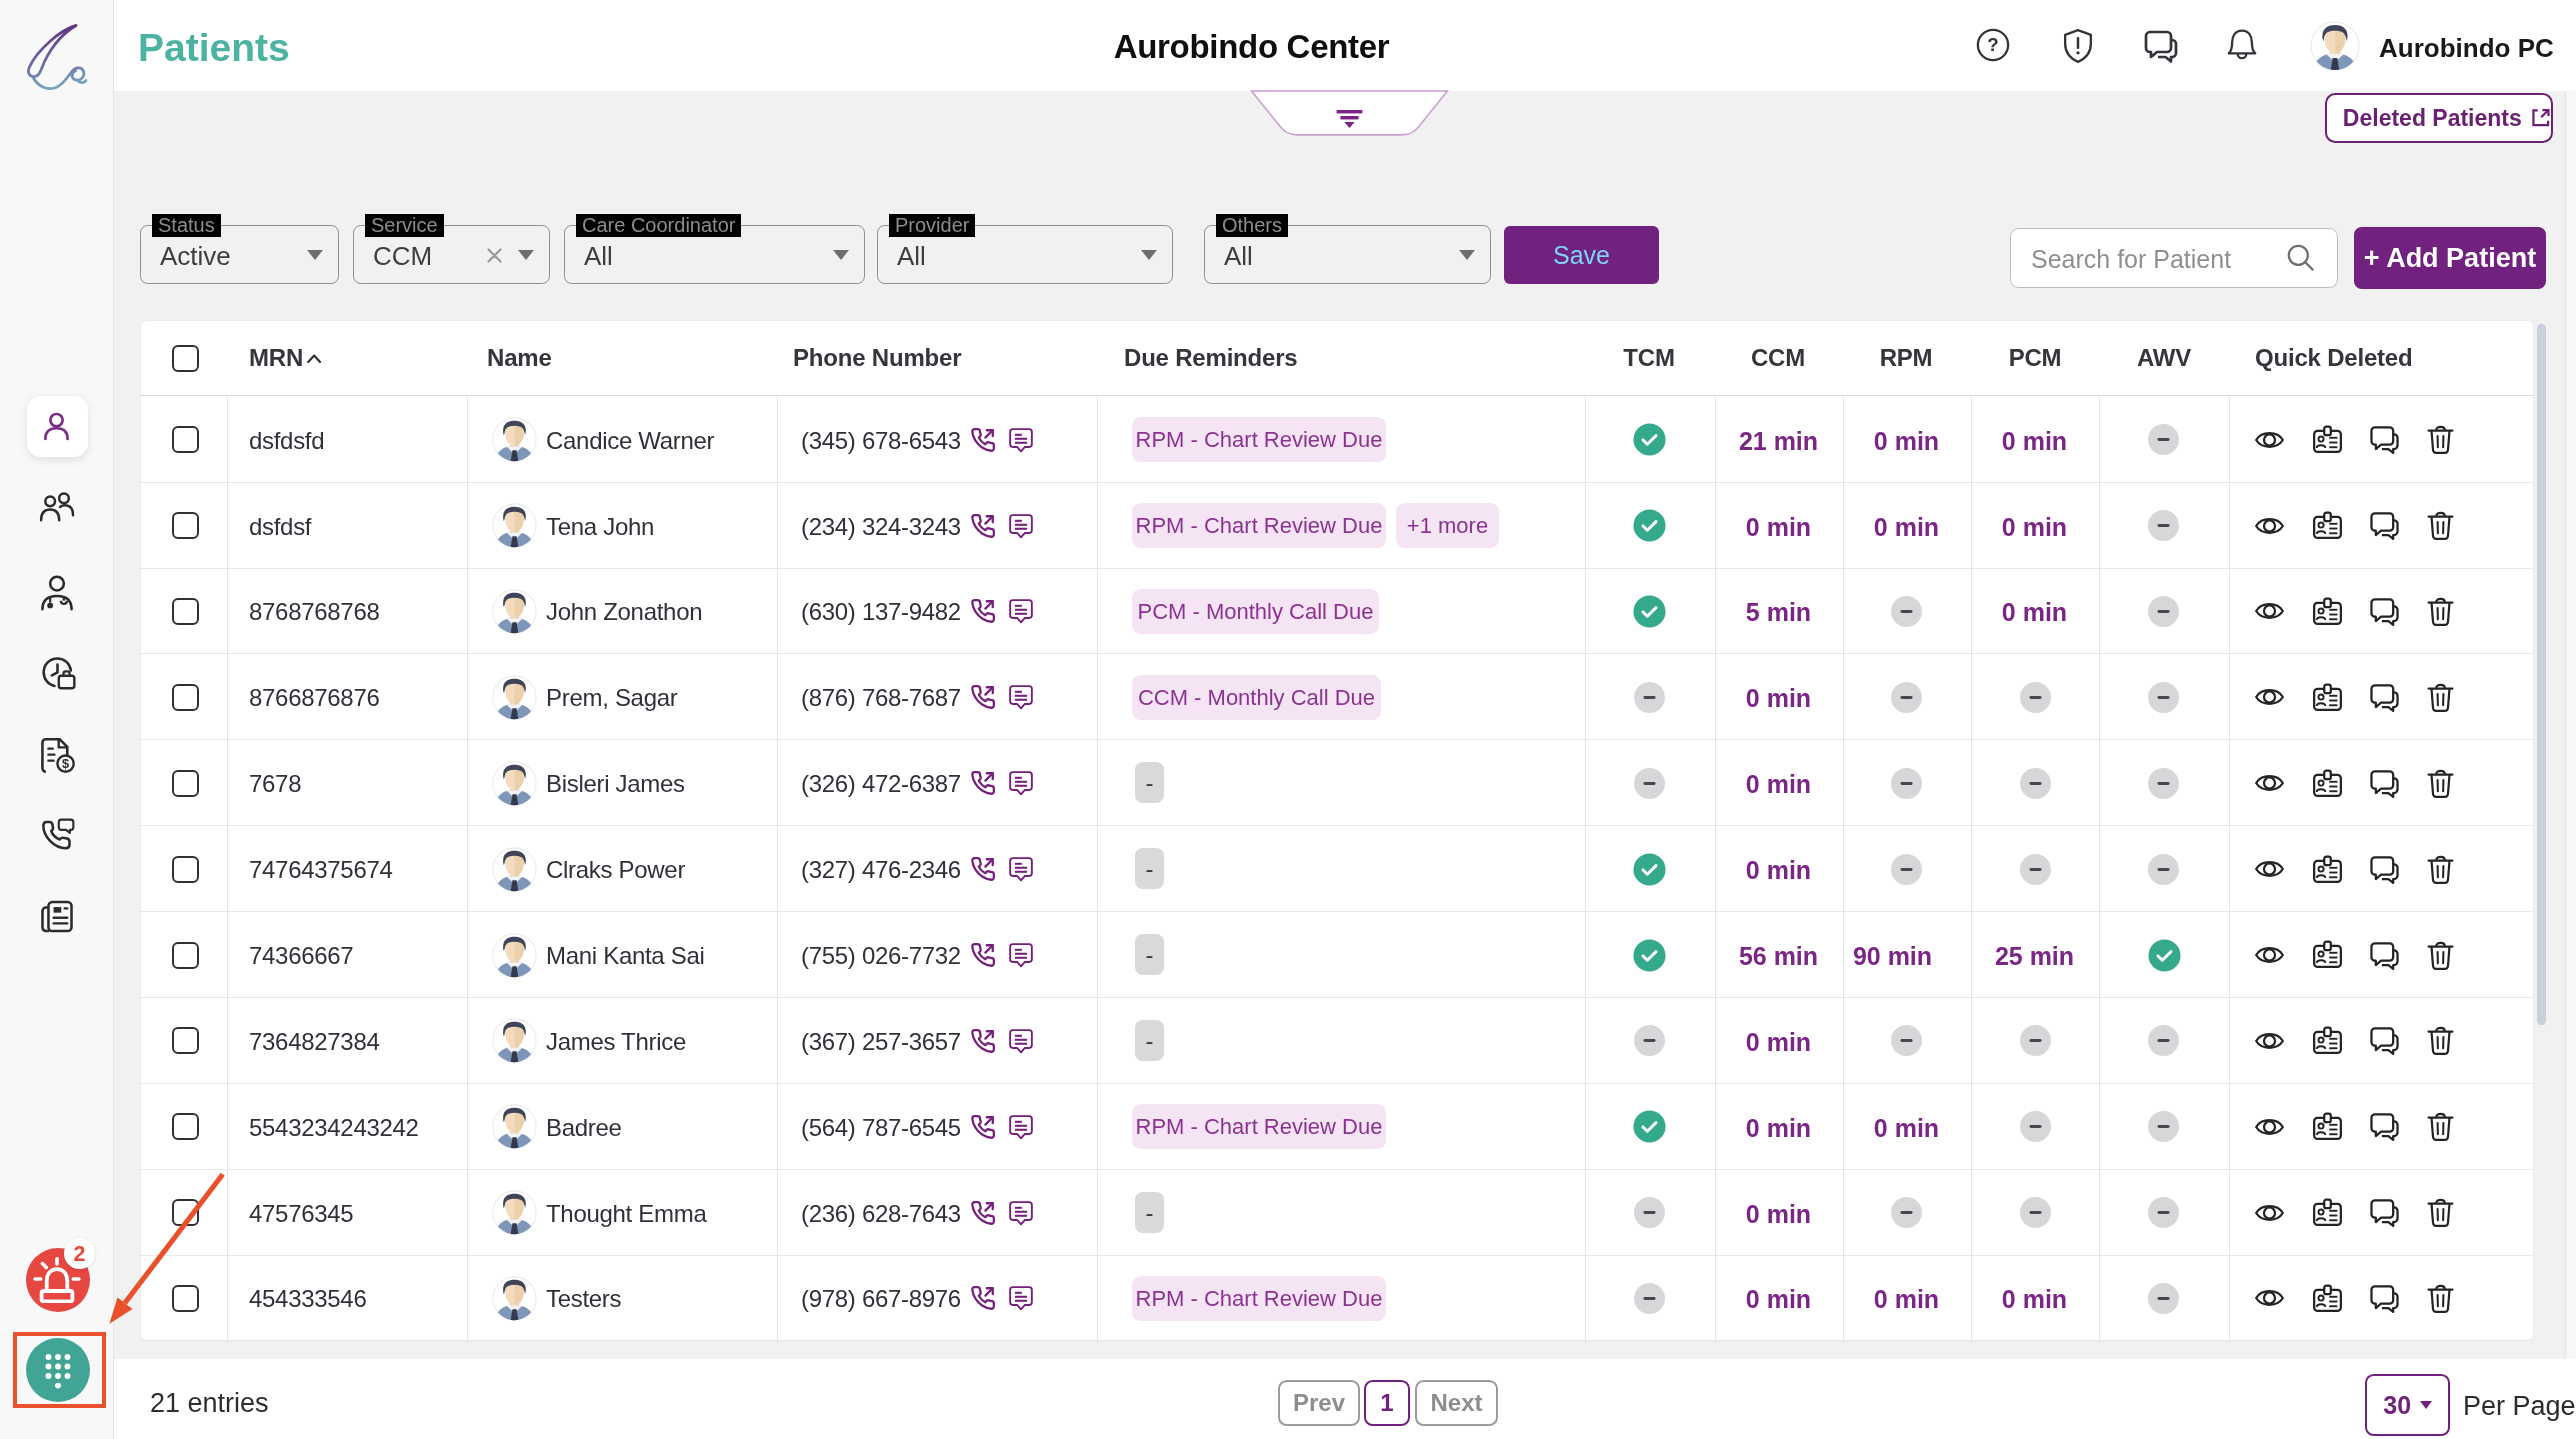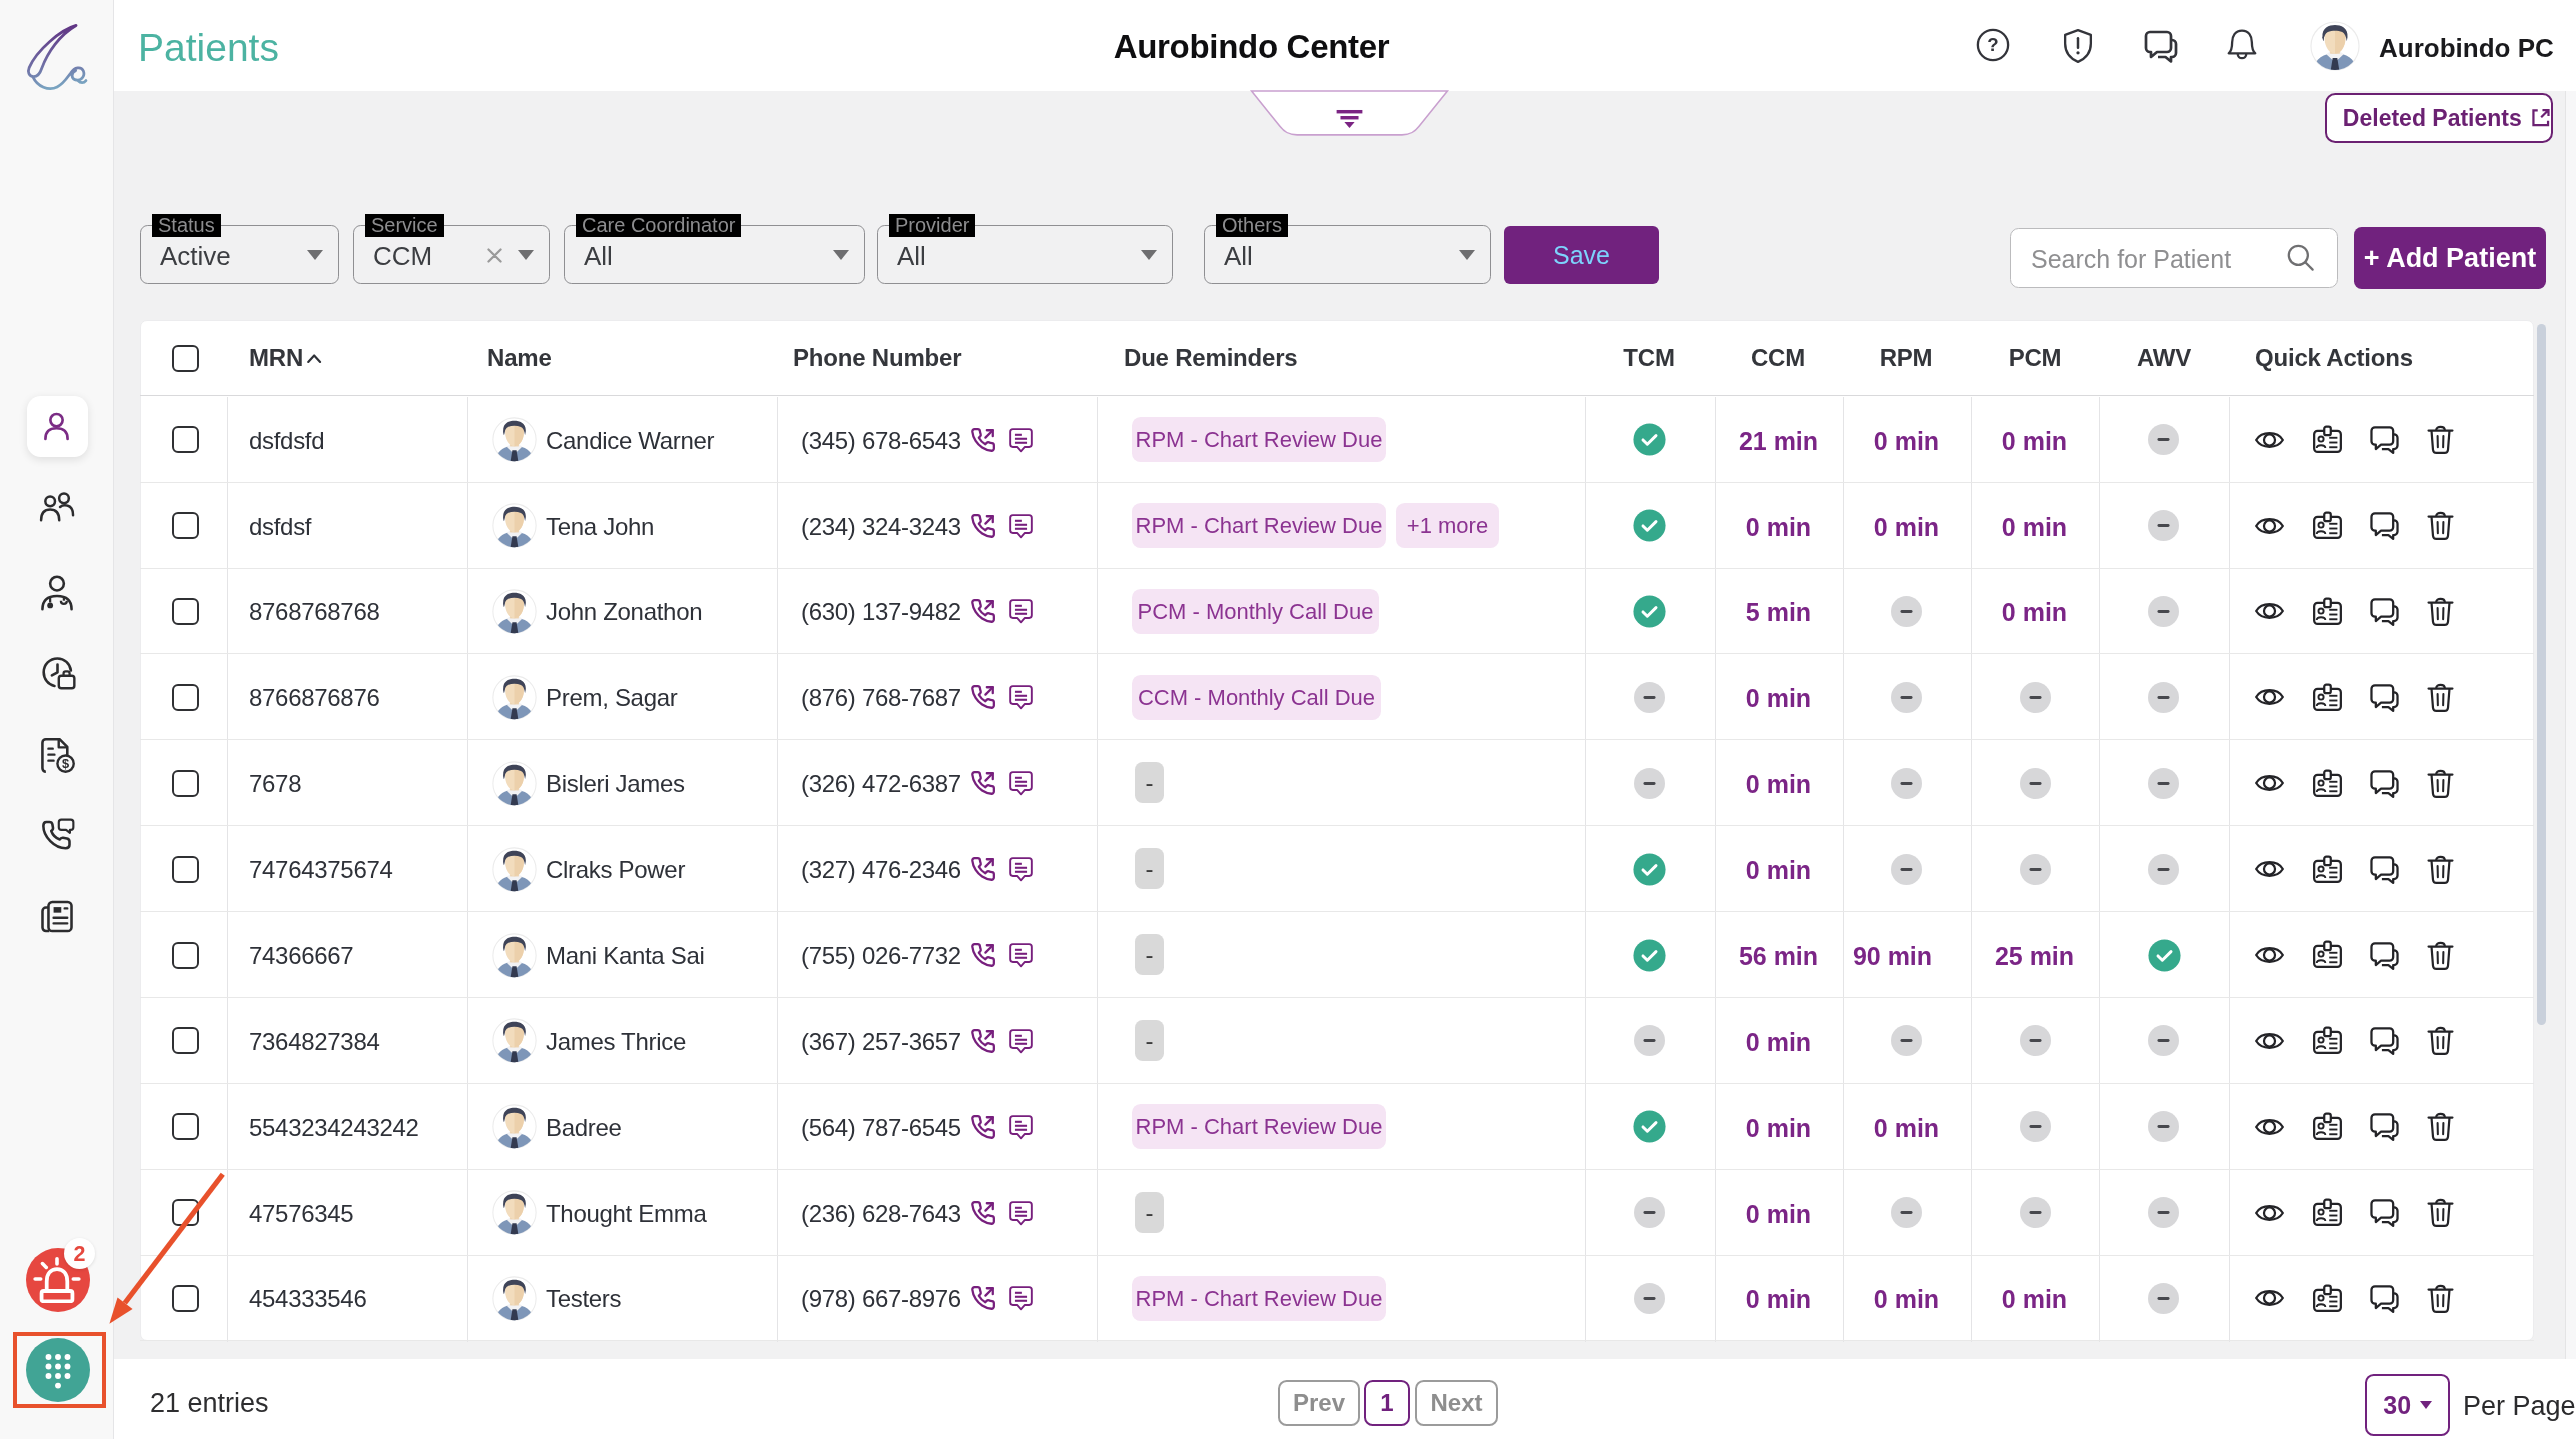--- a/index.html
+++ b/index.html
@@ -13,21 +13,21 @@
 .vdiv { position:absolute; top:397px; width:1.3px; height:945px; background:#e4e4e6; }
 .fs { position:absolute; top:225px; height:59px; border:1.7px solid #8f8f92; border-radius:7.7px; }
 .fslabel { position:absolute; top:-12px; left:11px; padding:0 6px; background:#000000; font-size:20px; color:#8c8c8e; }
 .fsval { position:absolute; left:19px; top:14.6px; font-size:26px; color:#3c3e42; }
 .caret { position:absolute; right:15.5px; top:24px; width:0; height:0; border-left:8.6px solid transparent; border-right:8.6px solid transparent; border-top:10.3px solid #6e6e70; }
 .pbtn { position:absolute; top:1380px; height:46px; border:2.1px solid #9b9b9b; border-radius:8.6px; background:#fff; color:#8e8e8e; font-weight:bold; font-size:24px; display:flex; align-items:center; justify-content:center; }
 </style></head>
 <body>
 
 <div class="abs" style="left:114px;top:0;width:2462px;height:91px;background:#fff"></div>
-<div class="abs" style="left:138px;top:26px;font-size:39px;font-weight:normal;color:#4cb3a2">Patients</div>
+<div class="abs" style="left:138px;top:26px;font-size:39px;font-weight:bold;color:#4cb3a2">Patients</div>
 <div class="abs" style="left:1080px;top:27.5px;width:343px;text-align:center;font-size:33px;letter-spacing:-0.3px;font-weight:bold;color:#0e0e10">Aurobindo Center</div>
 
 <svg style="position:absolute;left:1976px;top:28px" width="34" height="34" viewBox="0 0 40 40">
     <circle cx="20" cy="20" r="17.8" fill="none" stroke="#33343a" stroke-width="2.7"></circle>
     <text x="20" y="27.5" text-anchor="middle" font-size="22" font-weight="bold" fill="#33343a" font-family="Liberation Sans,sans-serif">?</text>
   </svg>
 <svg style="position:absolute;left:2062px;top:27.5px" width="32" height="36" viewBox="0 0 37 42">
     <path d="M18.5,2.5 L33.5,8 L33.5,18 C33.5,28.5 27.5,35.5 18.5,39.5 C9.5,35.5 3.5,28.5 3.5,18 L3.5,8 Z" fill="none" stroke="#33343a" stroke-width="2.7" stroke-linejoin="round"></path>
     <line x1="18.5" y1="12" x2="18.5" y2="23" stroke="#33343a" stroke-width="2.9" stroke-linecap="round"></line>
     <circle cx="18.5" cy="29" r="1.9" fill="#33343a"></circle>
@@ -214,21 +214,21 @@
       <path d="M2.5,10.5 L9.5,3 L16.5,10.5" fill="none" stroke="#2e3138" stroke-width="2.6" stroke-linecap="round" stroke-linejoin="round"></path>
     </svg></div>
 <div class="ht" style="left:487px;top:344px">Name</div>
 <div class="ht" style="left:793px;top:344px">Phone Number</div>
 <div class="ht" style="left:1124px;top:344px">Due Reminders</div>
 <div class="ht" style="left:1589px;top:344px;width:120px;justify-content:center">TCM</div>
 <div class="ht" style="left:1718px;top:344px;width:120px;justify-content:center">CCM</div>
 <div class="ht" style="left:1846px;top:344px;width:120px;justify-content:center">RPM</div>
 <div class="ht" style="left:1975px;top:344px;width:120px;justify-content:center">PCM</div>
 <div class="ht" style="left:2104px;top:344px;width:120px;justify-content:center">AWV</div>
-<div class="ht" style="left:2255px;top:344px">Quick Actions</div>
+<div class="ht" style="left:2255px;top:344px">Quick Deleted</div>
 
 <div class="rowline" style="top:482px"></div>
 <div class="cb" style="left:172px;top:426px"></div>
 <div class="bt" style="left:249px;top:427px">dsfdsfd</div>
 <svg style="position:absolute;left:492px;top:417px" width="45" height="45" viewBox="0 0 52 52">
 <defs>
       <clipPath id="avc599_512.0">
         <circle cx="26" cy="26" r="25"></circle>
       </clipPath>
     </defs>

